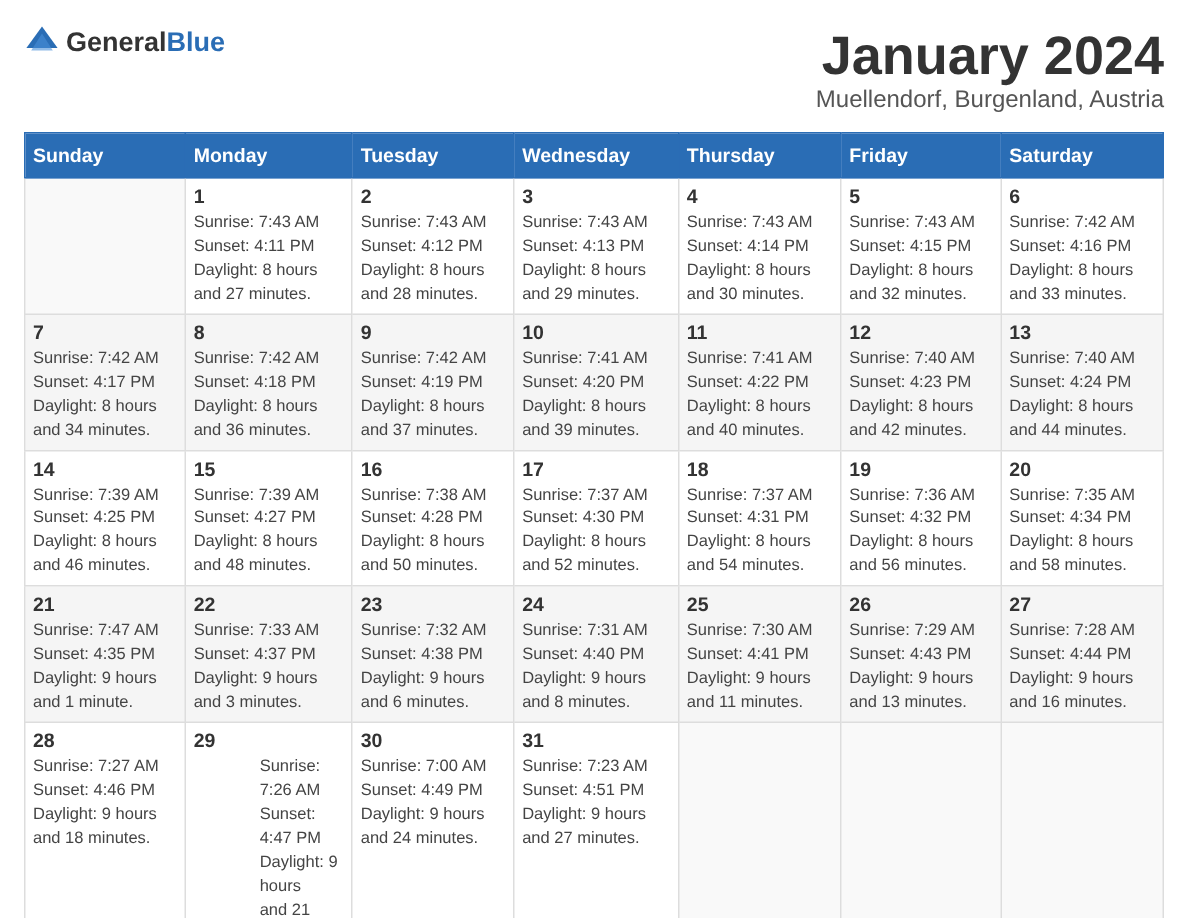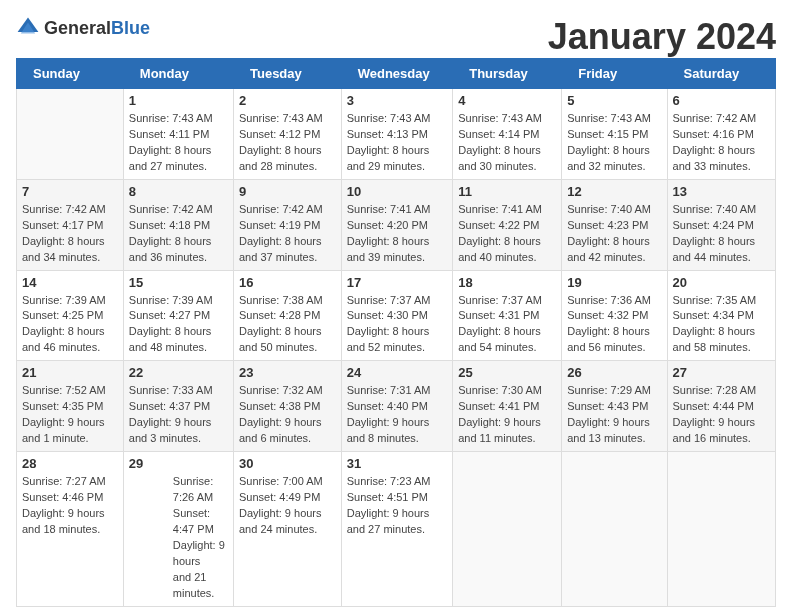--- a/index.html
+++ b/index.html
@@ -7,21 +7,21 @@
       font-family: Arial, sans-serif;
       background: #fff;
       width: 792px;
       min-height: 612px;
       padding: 16px;
     }
     .header-area {
       display: flex;
       justify-content: space-between;
       align-items: flex-start;
-      margin-bottom: 0;
+      margin-bottom: 12px;
     }
     .logo {
       display: flex;
       align-items: center;
       gap: 4px;
     }
     .logo-text-general {
       font-size: 18px;
       font-weight: bold;
       color: #333;
@@ -48,21 +48,21 @@
       color: #555;
     }
     table {
       width: 100%;
       border-collapse: collapse;
       font-size: 11px;
     }
     thead tr th {
       background-color: #2a6db5;
       color: #fff;
-      padding: 7px 16px;
+      padding: 7px 5px;
       text-align: left;
       font-size: 13px;
       font-weight: bold;
       border: 1px solid #2a6db5;
     }
     tbody tr td {
       border: 1px solid #ddd;
       padding: 4px 5px;
       vertical-align: top;
       width: 113px;
@@ -96,20 +96,21 @@
     <svg class="logo-icon" viewBox="0 0 30 30" xmlns="http://www.w3.org/2000/svg">
       <polygon points="15,2 28,20 2,20" fill="#2a6db5"></polygon>
       <polygon points="15,8 24,22 6,22" fill="#4a90d9" opacity="0.6"></polygon>
     </svg>
     <div>
       <span class="logo-text-general">General</span><span class="logo-text-blue">Blue</span>
     </div>
   </div>
   <div class="title-area">
     <div class="month-title">January 2024</div>
+    <div class="location-subtitle">Muellendorf, Burgenland, Austria</div>
   </div>
 </div>
 
 <table>
   <thead>
     <tr>
     <th>Sunday</th>
         <th>Monday</th>
         <th>Tuesday</th>
         <th>Wednesday</th>
@@ -262,21 +263,21 @@
           <div class="day-number">20</div>
           <div class="day-info" style="white-space: pre-line;">Sunrise: 7:35 AM
 Sunset: 4:34 PM
 Daylight: 8 hours
 and 58 minutes.</div>
         </td>
       </tr>
       <tr>
         <td>
           <div class="day-number">21</div>
-          <div class="day-info" style="white-space: pre-line;">Sunrise: 7:52 AM
+          <div class="day-info" style="white-space: pre-line;">Sunrise: 7:47 AM
 Sunset: 4:35 PM
 Daylight: 9 hours
 and 1 minute.</div>
         </td>
         <td>
           <div class="day-number">22</div>
           <div class="day-info" style="white-space: pre-line;">Sunrise: 7:33 AM
 Sunset: 4:37 PM
 Daylight: 9 hours
 and 3 minutes.</div>

